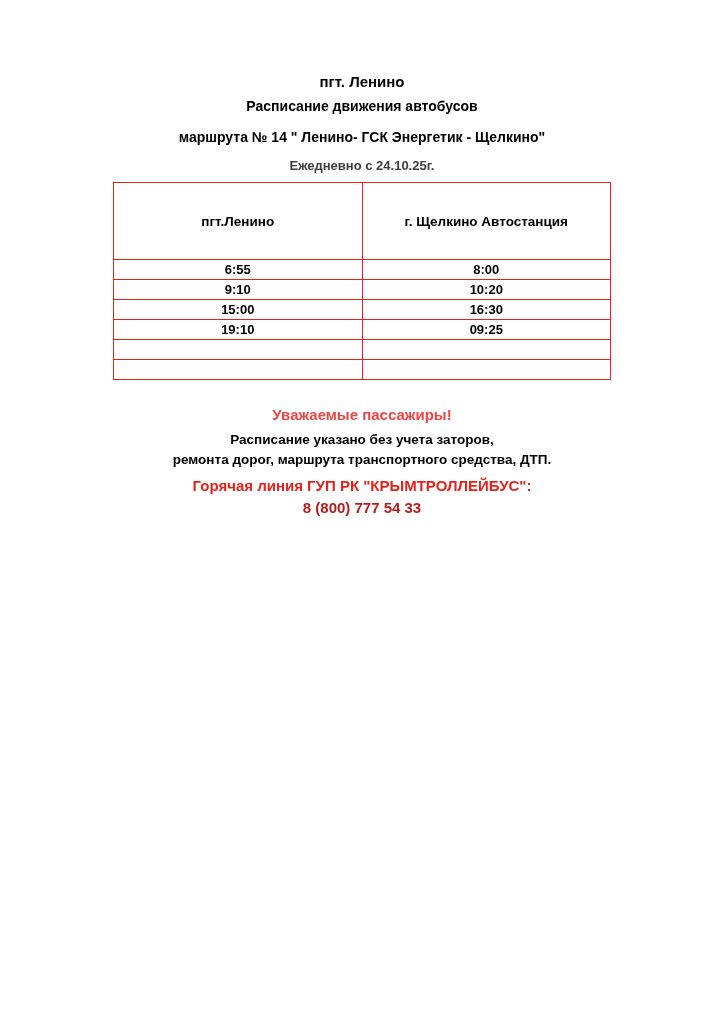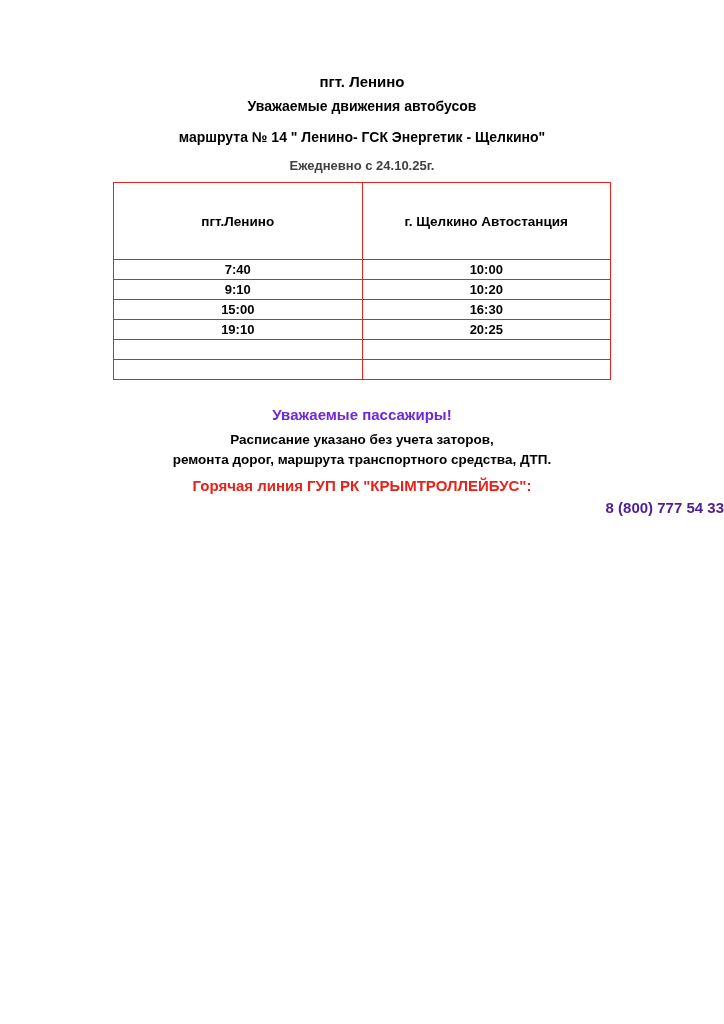--- a/index.html
+++ b/index.html
@@ -77,78 +77,77 @@
   table.schedule td.empty {
     height: 19px;
   }
   .footer-block {
     text-align: center;
     margin-top: 26px;
   }
   .notice-title {
     font-size: 15px;
     font-weight: bold;
-    color: #6d28d9;
+    color: #ef4444;
     margin-bottom: 7px;
   }
   .notice-line {
     font-size: 13.5px;
     font-weight: bold;
     line-height: 1.45;
   }
   .hotline {
     font-size: 15px;
     font-weight: bold;
     color: #e8221a;
     margin-top: 8px;
   }
   .phone {
     font-size: 15px;
     font-weight: bold;
-    color: #4c1d95;
+    color: #b91c1c;
     margin-top: 5px;
-    text-align: right;
   }
 </style>
 </head>
 <body>
 
 <div class="page">
 
   <div class="header-block">
     <div class="title-main">пгт. Ленино</div>
-    <div class="title-sub">Уважаемые движения автобусов</div>
+    <div class="title-sub">Расписание движения автобусов</div>
     <div class="title-route">маршрута № 14 " Ленино- ГСК Энергетик - Щелкино"</div>
     <div class="title-period">Ежедневно с 24.10.25г.</div>
   </div>
 
   <div class="schedule-wrap">
     <table class="schedule">
       <thead>
         <tr>
           <th>пгт.Ленино</th>
           <th>г. Щелкино Автостанция</th>
         </tr>
       </thead>
       <tbody>
         <tr>
-          <td class="time">7:40</td>
-          <td class="time">10:00</td>
+          <td class="time">6:55</td>
+          <td class="time">8:00</td>
         </tr>
         <tr>
           <td class="time">9:10</td>
           <td class="time">10:20</td>
         </tr>
         <tr>
           <td class="time">15:00</td>
           <td class="time">16:30</td>
         </tr>
         <tr>
           <td class="time">19:10</td>
-          <td class="time">20:25</td>
+          <td class="time">09:25</td>
         </tr>
         <tr>
           <td class="empty"></td>
           <td class="empty"></td>
         </tr>
         <tr>
           <td class="empty"></td>
           <td class="empty"></td>
         </tr>
       </tbody>

